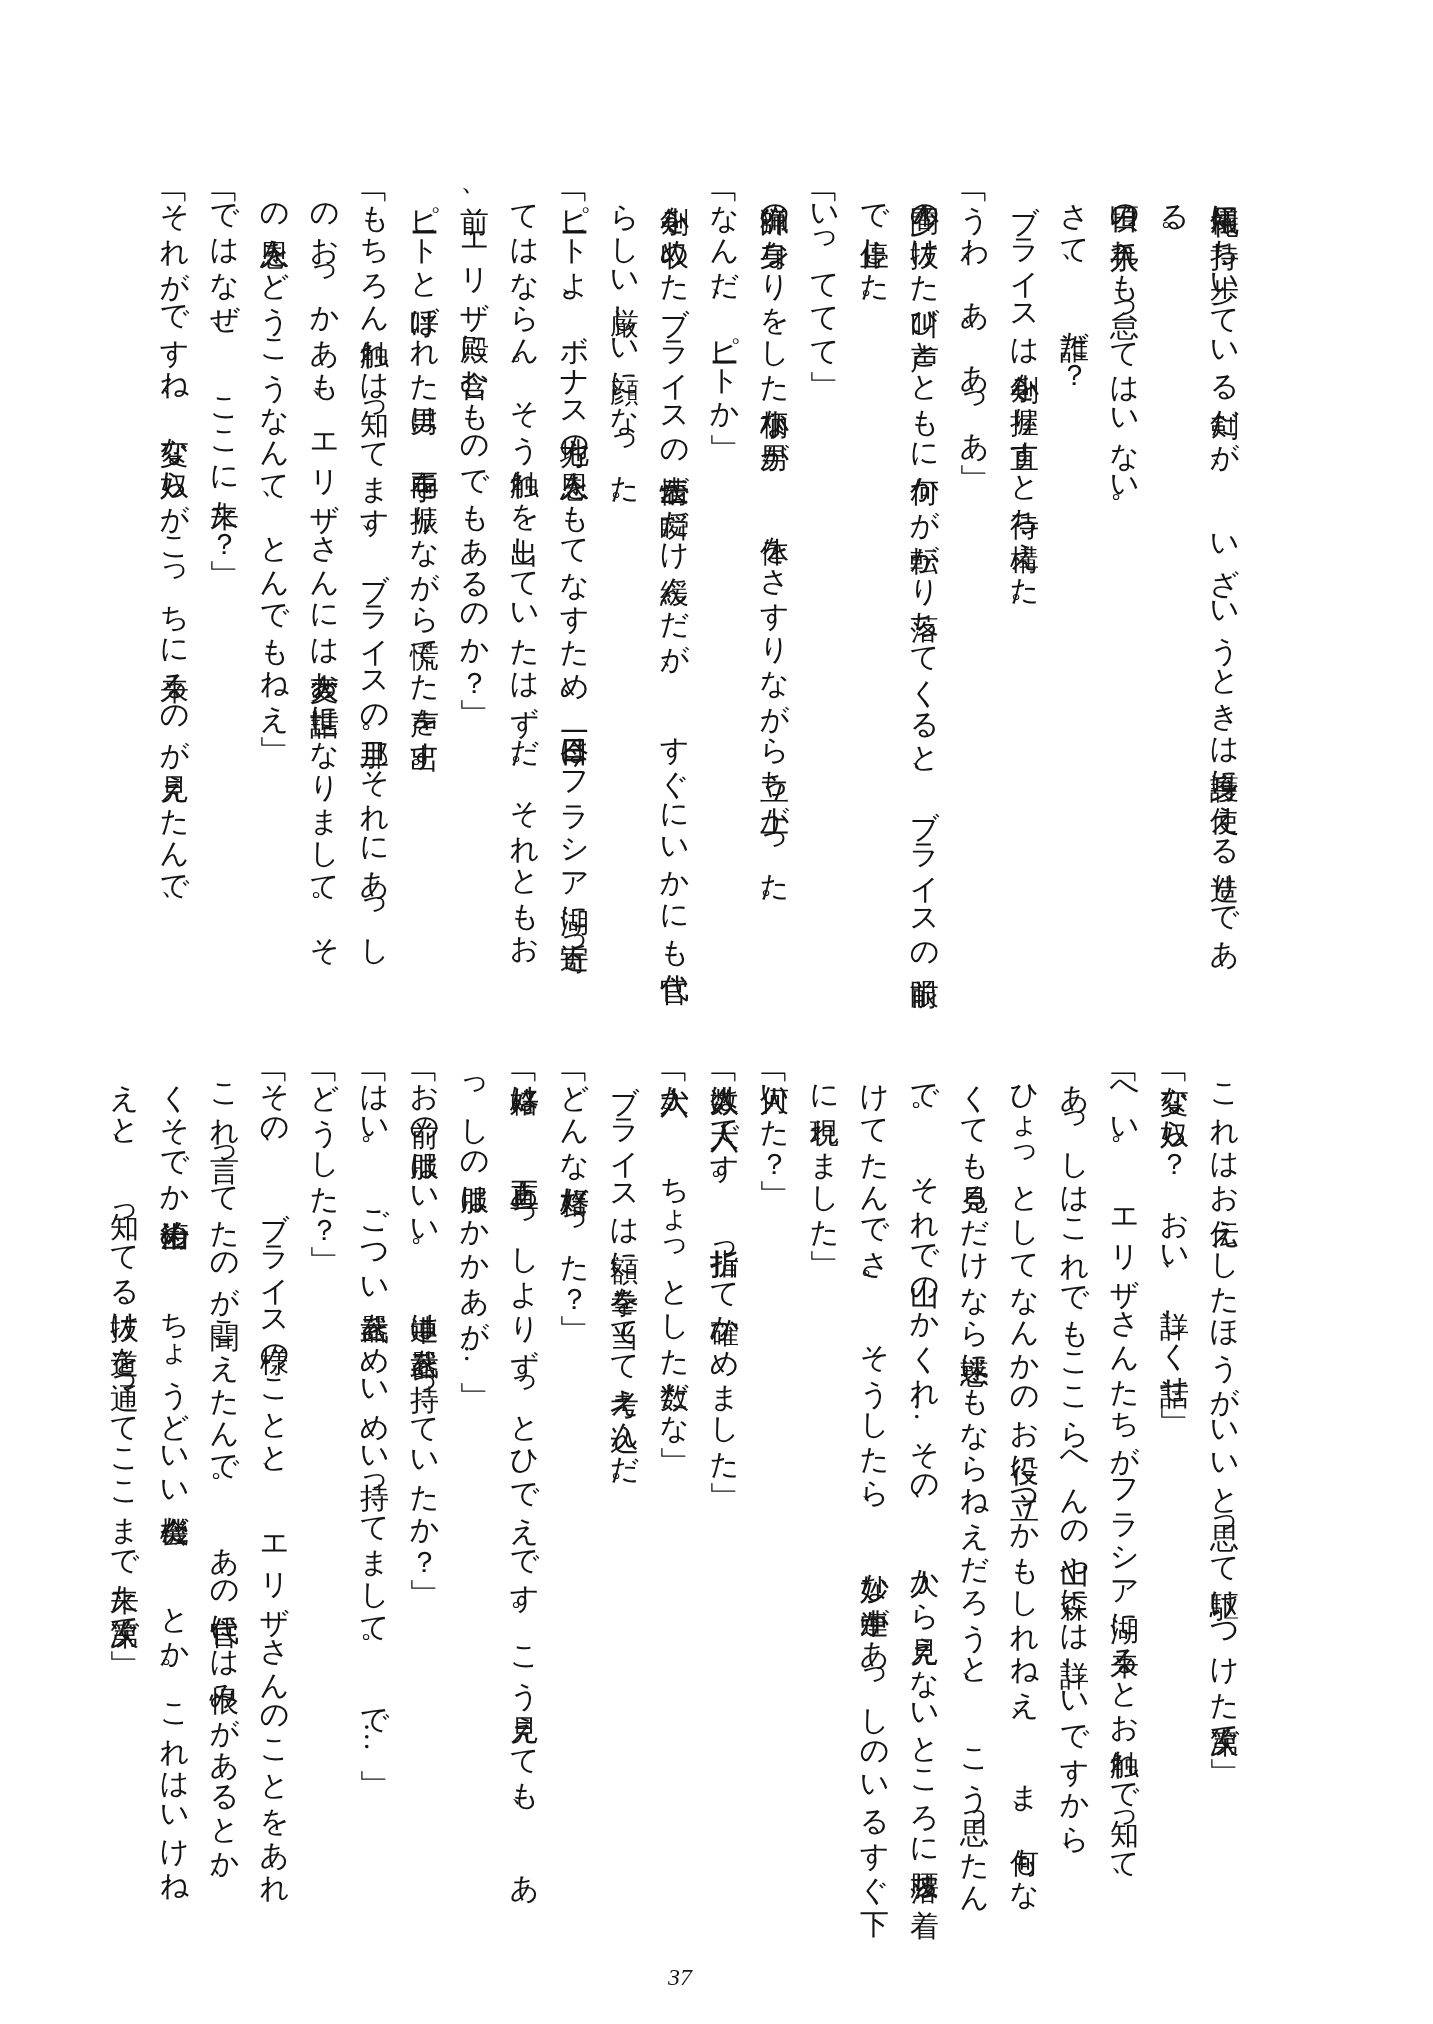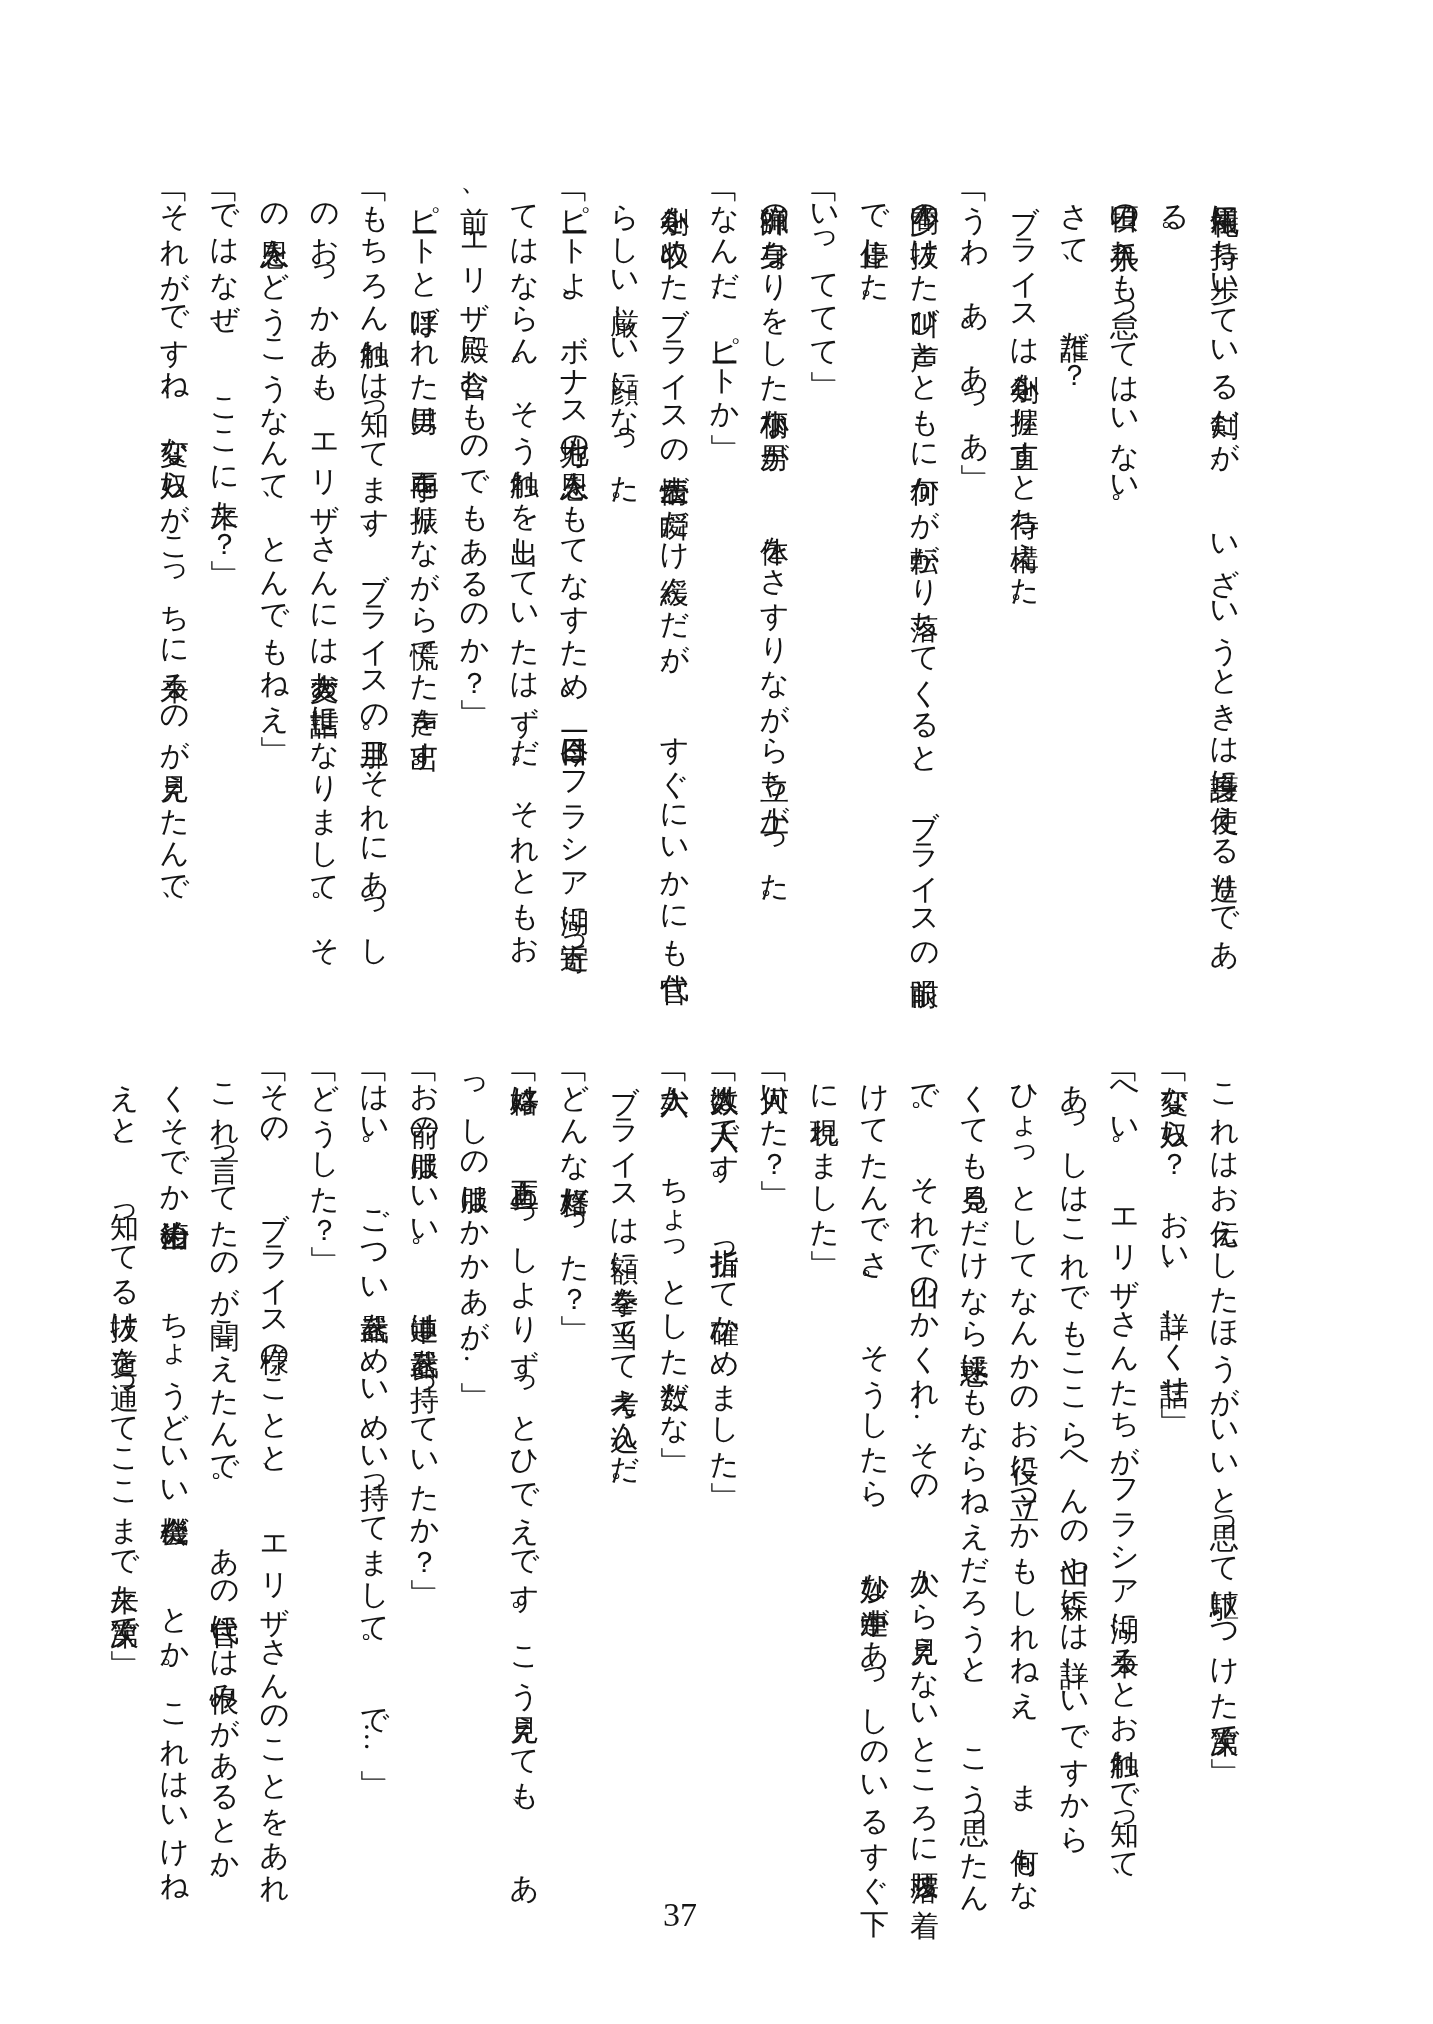--- a/index.html
+++ b/index.html
@@ -35,26 +35,27 @@
     right: 183px;
     height: 792px;
   }
   #lower-block {
     top: 1064px;
     right: 183px;
     height: 850px;
   }
   #page-number {
     position: absolute;
-    top: 1896px;
+    top: 1964px;
     left: 0;
     width: 1360px;
     text-align: center;
-    font-size: 34px;
+    font-size: 24px;
     color: #151515;
+    font-style: italic;
   }
 </style>
 </head>
 <body>
 
 <div class="vtext" id="upper-block">
     <p>儀礼用に持ち歩いている剣だが、　いざいうときは護身に使える造りである。</p>
     <p>日頃の手入れも怠ってはいない。</p>
     <p>さて、　誰だ？</p>
     <p>ブライスは小剣を握り直すと待ち構えた。</p>

